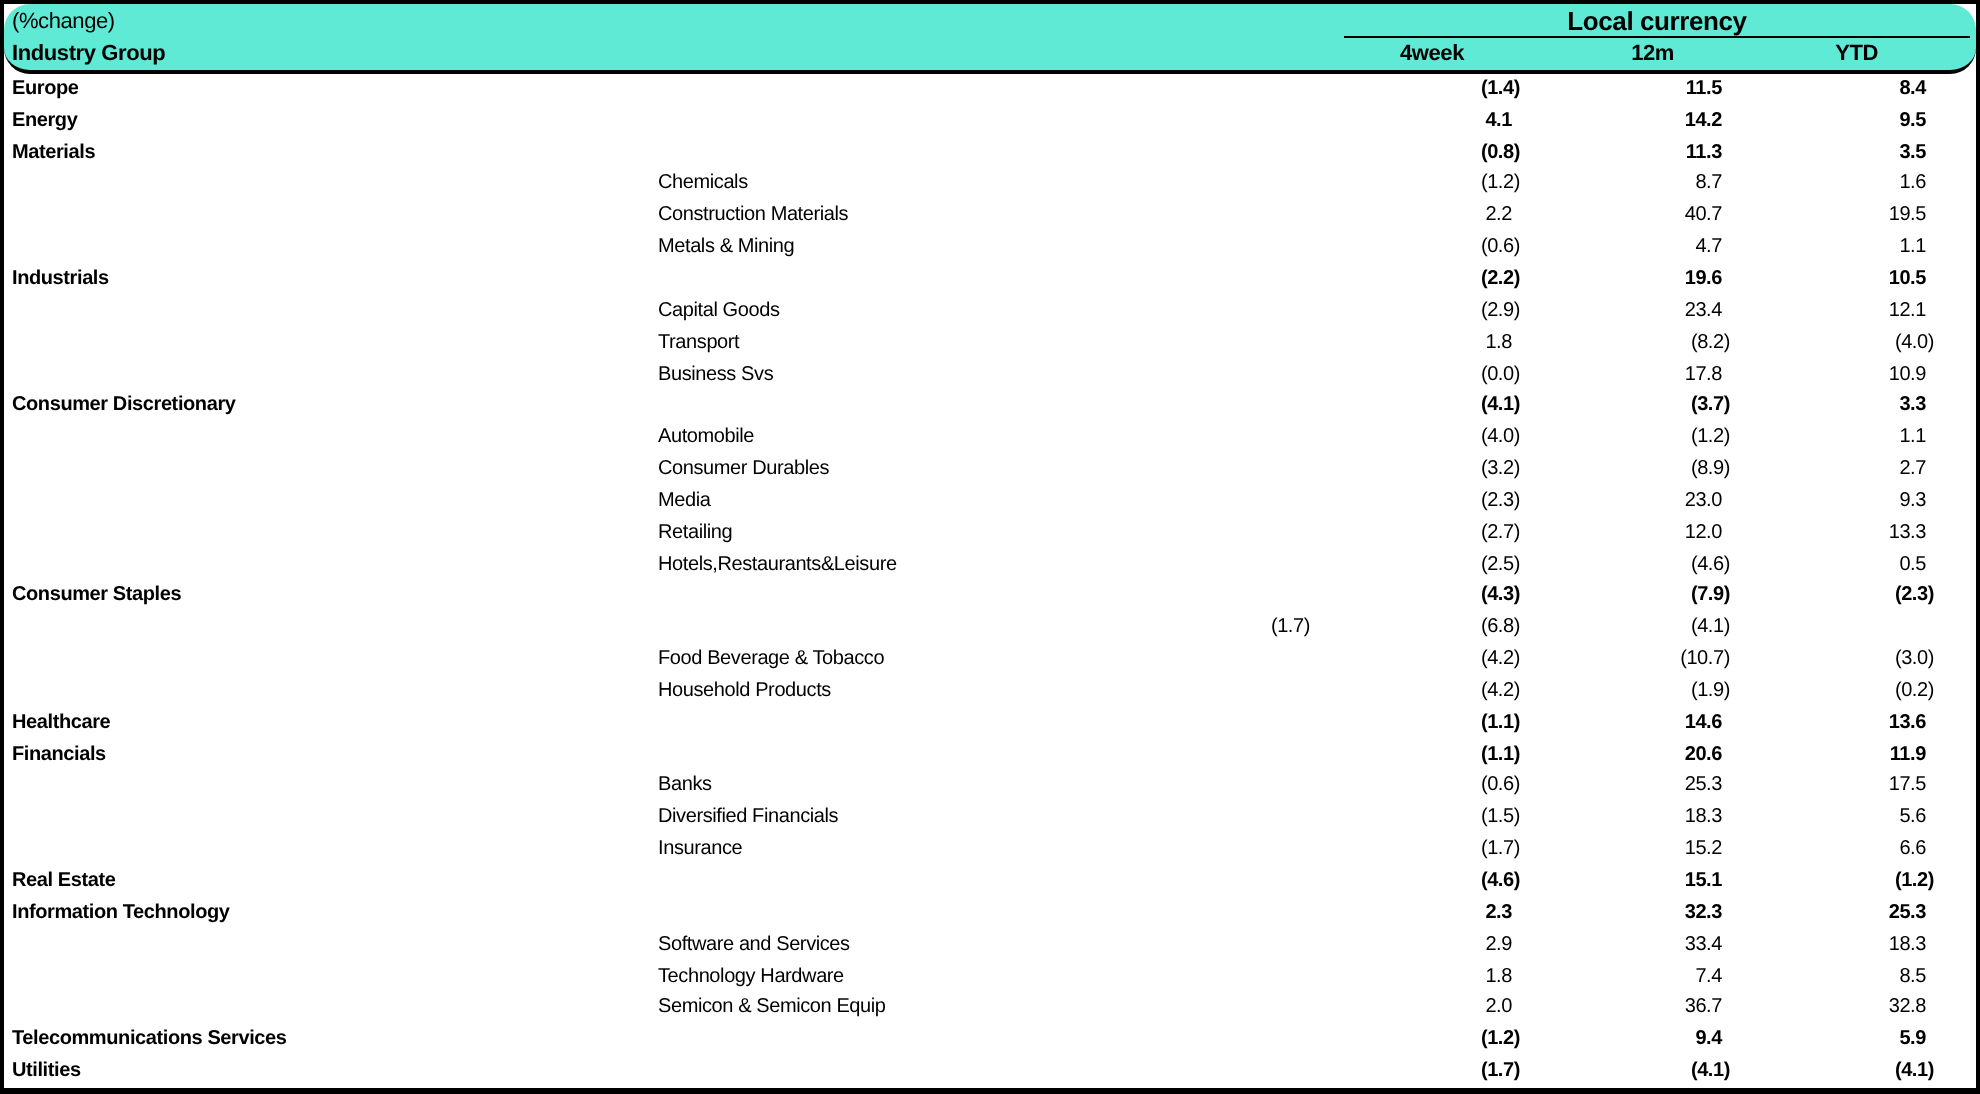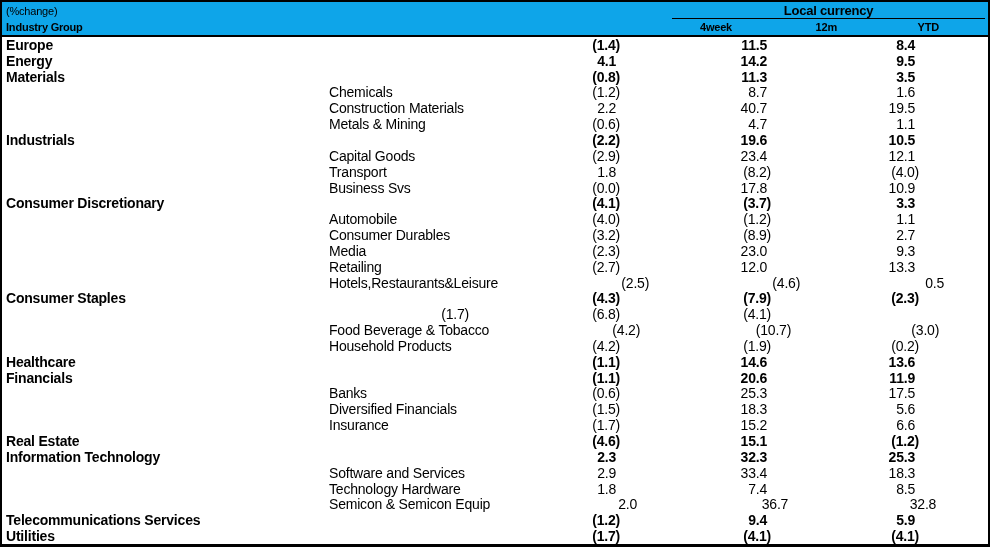--- a/index.html
+++ b/index.html
@@ -15,23 +15,24 @@
     border-right: 2px solid #000;
     border-bottom: 3px solid #000;
     background: #fff;
     display: flex;
     flex-direction: column;
     overflow: hidden;
   }
 
   
   .thead {
-    background: #0ea5e9;
+    background: #5eead4;
     border-bottom: 2.5px solid #000;
     flex: 0 0 auto;
+    border-radius: 13px;
   }
   .hrow1 {
     display: flex;
     align-items: stretch;
     height: 17px;
   }
   .hrow1 .note {
     font-size: 11px;
     letter-spacing: -0.2px;
     padding-left: 4px;
@@ -65,26 +66,25 @@
   
   .tbody {
     flex: 1 1 auto;
     display: flex;
     flex-direction: column;
   }
   .row {
     flex: 1 1 auto;
     display: grid;
     grid-template-columns: 1fr 105px 105px 102px;
-    padding-right: 69px;
+    padding-right: 21px;
     align-items: center;
-    font-size: 14px;
+    font-size: 10px;
     letter-spacing: -0.2px;
     line-height: 1;
-    gap: 46px;
   }
   .row.bold { font-weight: bold; }
   .cell.label { padding-left: 4px; white-space: nowrap; }
   .cell.label.indent { padding-left: 327px; }
   .cell.num { text-align: right; padding-right: 4px; white-space: nowrap; }
   .cell.num.neg { padding-right: 0; }  
 </style>
 </head>
 <body>
 

